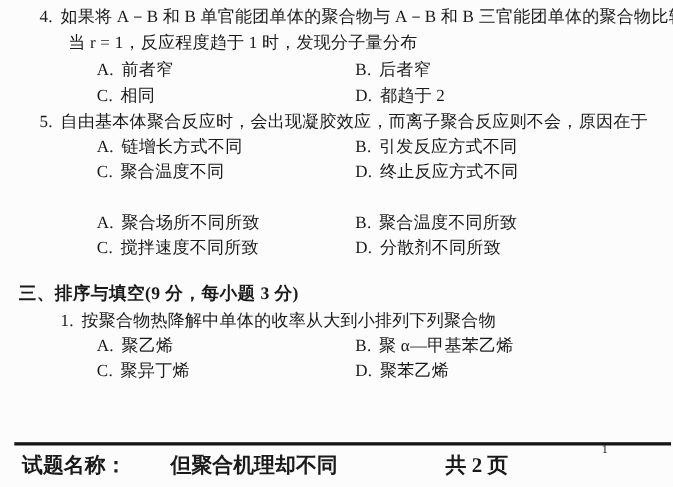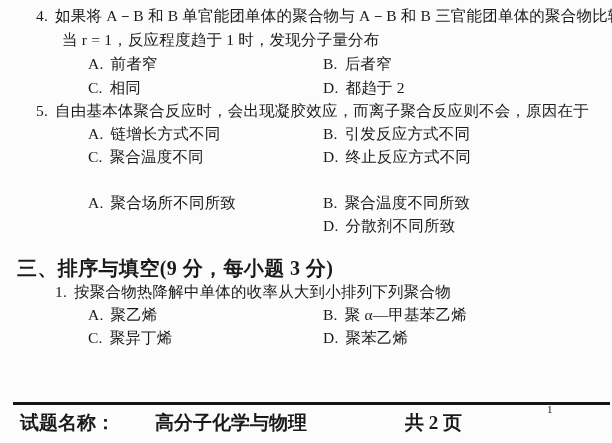--- a/index.html
+++ b/index.html
@@ -11,21 +11,21 @@
     color:#1a1a1a;
     font-size:15.5px;
     overflow:hidden;
   }
   .line { position:absolute; white-space:nowrap; line-height:20px; letter-spacing:0.2px; }
   .row  { left:0; width:612px; height:20px; }
   .opt-a { position:absolute; left:68px; top:0; white-space:nowrap;margin-left:20px; }
   .opt-b { position:absolute; left:323px; top:0; white-space:nowrap; }
   .opt-label { margin-right:7px; }
   .qnum { margin-right:7px; }
-  .section-heading { font-weight:bold; font-size:20px; letter-spacing:0.4px; }
+  .section-heading { font-weight:bold; font-size:16px; letter-spacing:0.4px; }
   .footer-rule { position:absolute; left:13px; top:402px; width:597px; height:3px; background:#161616; }
   .footer-text { position:absolute; top:410px; left:0; width:612px; height:26px; font-weight:bold; font-size:19px; }
   .f-label { position:absolute; left:20px; top:0; white-space:nowrap; }
   .f-title { position:absolute; left:155px; top:0; white-space:nowrap; }
   .f-pages { position:absolute; left:405px; top:0; white-space:nowrap; }
   .pagenum { position:absolute; left:547px; top:403px; font-size:11px; line-height:12px; }
 </style>
 </head>
 <body>
 
@@ -56,20 +56,21 @@
   <div class="line row" style="top:147px;padding-left:44px;">
     <span class="opt-a"><span class="opt-label">C.</span><span>聚合温度不同</span></span>
     <span class="opt-b"><span class="opt-label">D.</span><span>终止反应方式不同</span></span>
   </div>
 
   <div class="line row" style="top:193px;">
     <span class="opt-a"><span class="opt-label">A.</span><span>聚合场所不同所致</span></span>
     <span class="opt-b"><span class="opt-label">B.</span><span>聚合温度不同所致</span></span>
   </div>
   <div class="line row" style="top:216px;">
+    <span class="opt-a"><span class="opt-label">C.</span><span>搅拌速度不同所致</span></span>
     <span class="opt-b"><span class="opt-label">D.</span><span>分散剂不同所致</span></span>
   </div>
 
   <div class="line section-heading" style="top:258px; left:17px;">
     <span>三、排序与填空(9 分，每小题 3 分)</span>
   </div>
 
   <div class="line" style="top:282px; left:55px;">
     <span class="qnum">1.</span><span>按聚合物热降解中单体的收率从大到小排列下列聚合物</span>
   </div>
@@ -79,17 +80,17 @@
   </div>
   <div class="line row" style="top:328px;">
     <span class="opt-a"><span class="opt-label">C.</span><span>聚异丁烯</span></span>
     <span class="opt-b"><span class="opt-label">D.</span><span>聚苯乙烯</span></span>
   </div>
 
   <div class="footer-rule"></div>
   <div class="pagenum">1</div>
   <div class="footer-text">
     <span class="f-label">试题名称：</span>
-    <span class="f-title">高分子化学与物理</span>
+    <span class="f-title">但聚合机理却不同</span>
     <span class="f-pages">共 2 页</span>
   </div>
 
 </div>
 
 </body></html>

